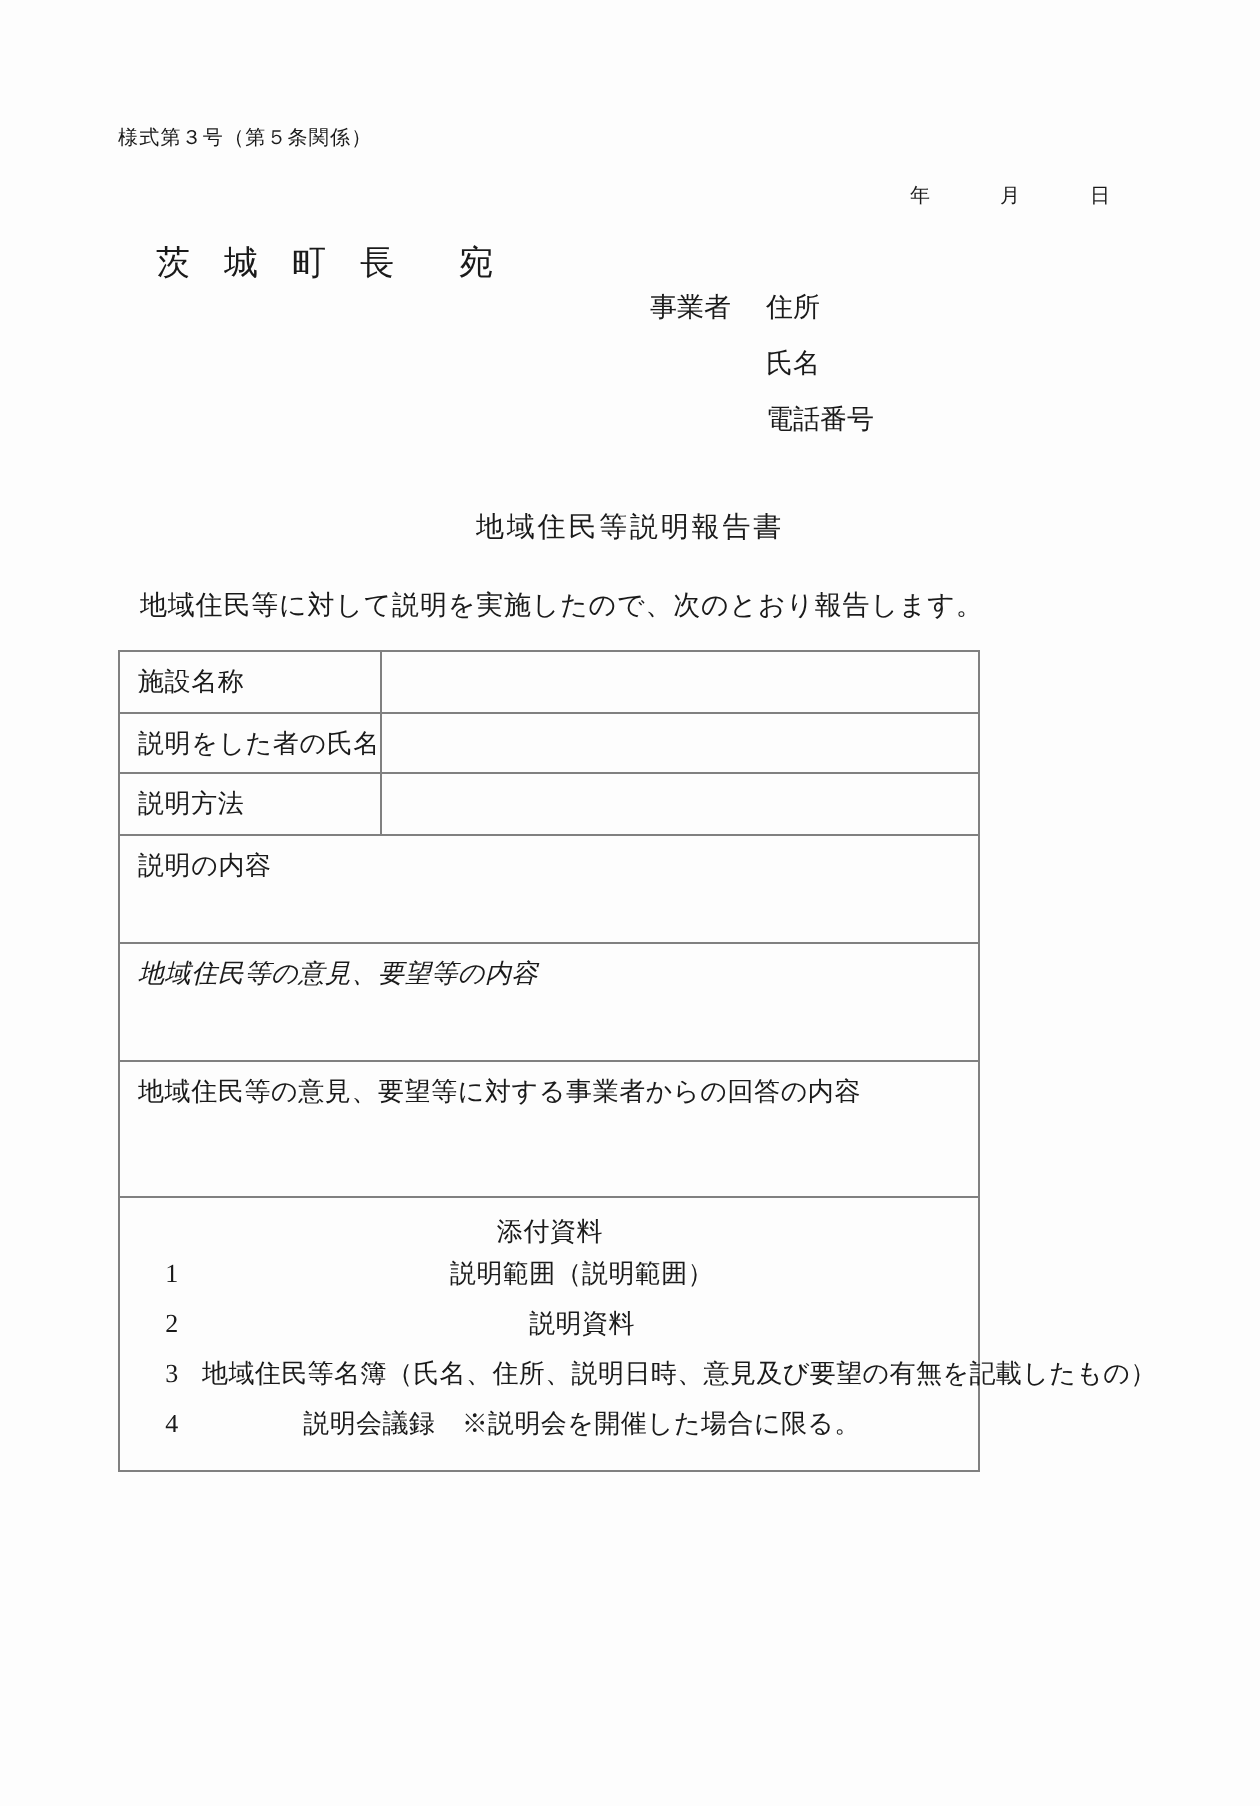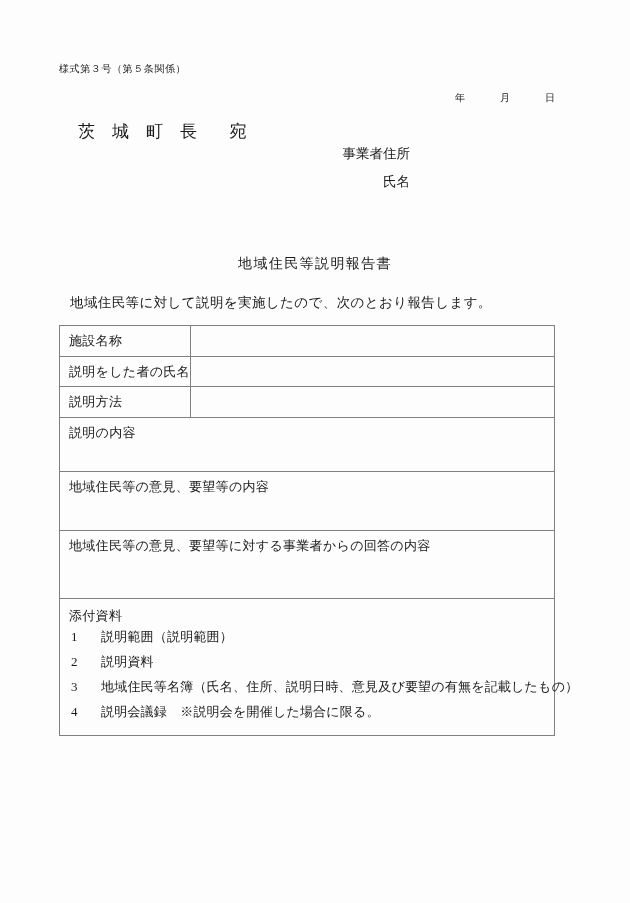--- a/index.html
+++ b/index.html
@@ -65,21 +65,20 @@
   }
   .operator-row {
     display: flex;
     align-items: baseline;
     height: 28px;
     white-space: nowrap;
   }
   .operator-label {
     width: 58px;
     flex: 0 0 58px;
-    text-align: right;
   }
   .operator-value {
     flex: 1 1 auto;
   }
 
   
   .doc-title {
     position: absolute;
     left: 0;
     right: 0;
@@ -97,21 +96,21 @@
     font-size: 13.5px;
     letter-spacing: 0.4px;
     white-space: nowrap;
   }
 
   
   .form-table {
     position: absolute;
     left: 59px;
     top: 325px;
-    width: 496px;
+    width: 431px;
     border-collapse: collapse;
     table-layout: fixed;
     font-size: 13px;
   }
   .form-table td {
     border: 1px solid #808080;
     padding: 5px 8px 5px 9px;
     vertical-align: top;
     line-height: 1.5;
   }
@@ -127,29 +126,31 @@
     box-sizing: border-box;
   }
 
   .form-table tr.section-row td {
     height: 54px;
     box-sizing: border-box;
     letter-spacing: 0.3px;
   }
   .form-table tr.section-row.tall td {
     height: 59px;
+    font-style: italic;
   }
   .form-table tr.section-row.taller td {
     height: 68px;
   }
 
   .attach-cell {
     height: 137px;
     box-sizing: border-box;
     padding-top: 7px !important;
+    text-align: center;
   }
   .attach-title {
     letter-spacing: 0.3px;
     margin-bottom: 2px;
   }
   .attach-list {
     list-style: none;
     margin: 0;
     padding: 0;
   }
@@ -191,20 +192,24 @@
 
   <div class="operator-block">
     <div class="operator-row">
       <span class="operator-label">事業者</span>
       <span class="operator-value">住所</span>
     </div>
     <div class="operator-row">
       <span class="operator-label"></span>
       <span class="operator-value">氏名</span>
     </div>
+    <div class="operator-row">
+      <span class="operator-label"></span>
+      <span class="operator-value">電話番号</span>
+    </div>
   </div>
 
   <div class="doc-title">地域住民等説明報告書</div>
 
   <div class="intro">地域住民等に対して説明を実施したので、次のとおり報告します。</div>
 
   <table class="form-table">
     <tbody>
       <tr>
         <td class="label-cell">施設名称</td>

